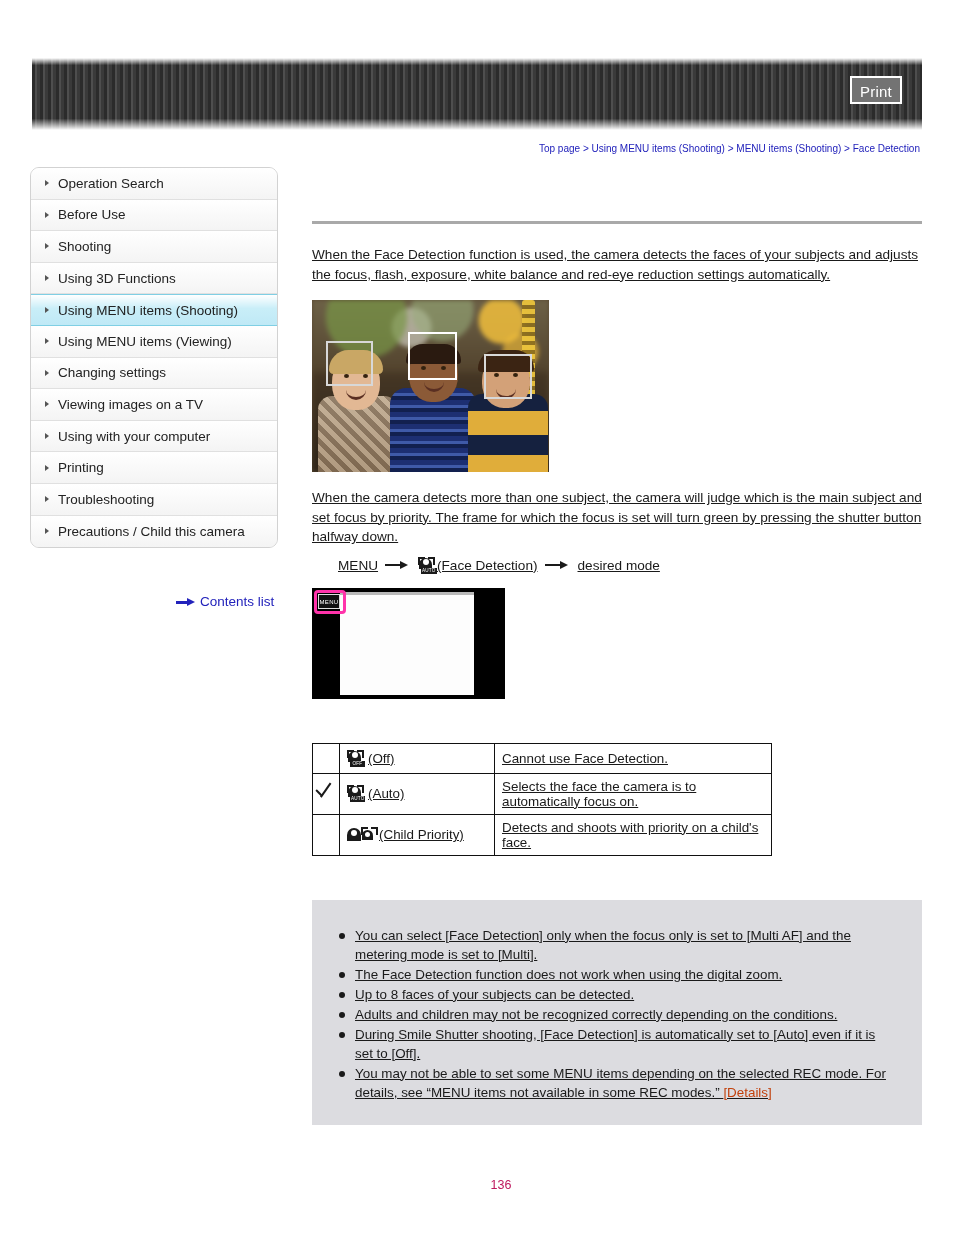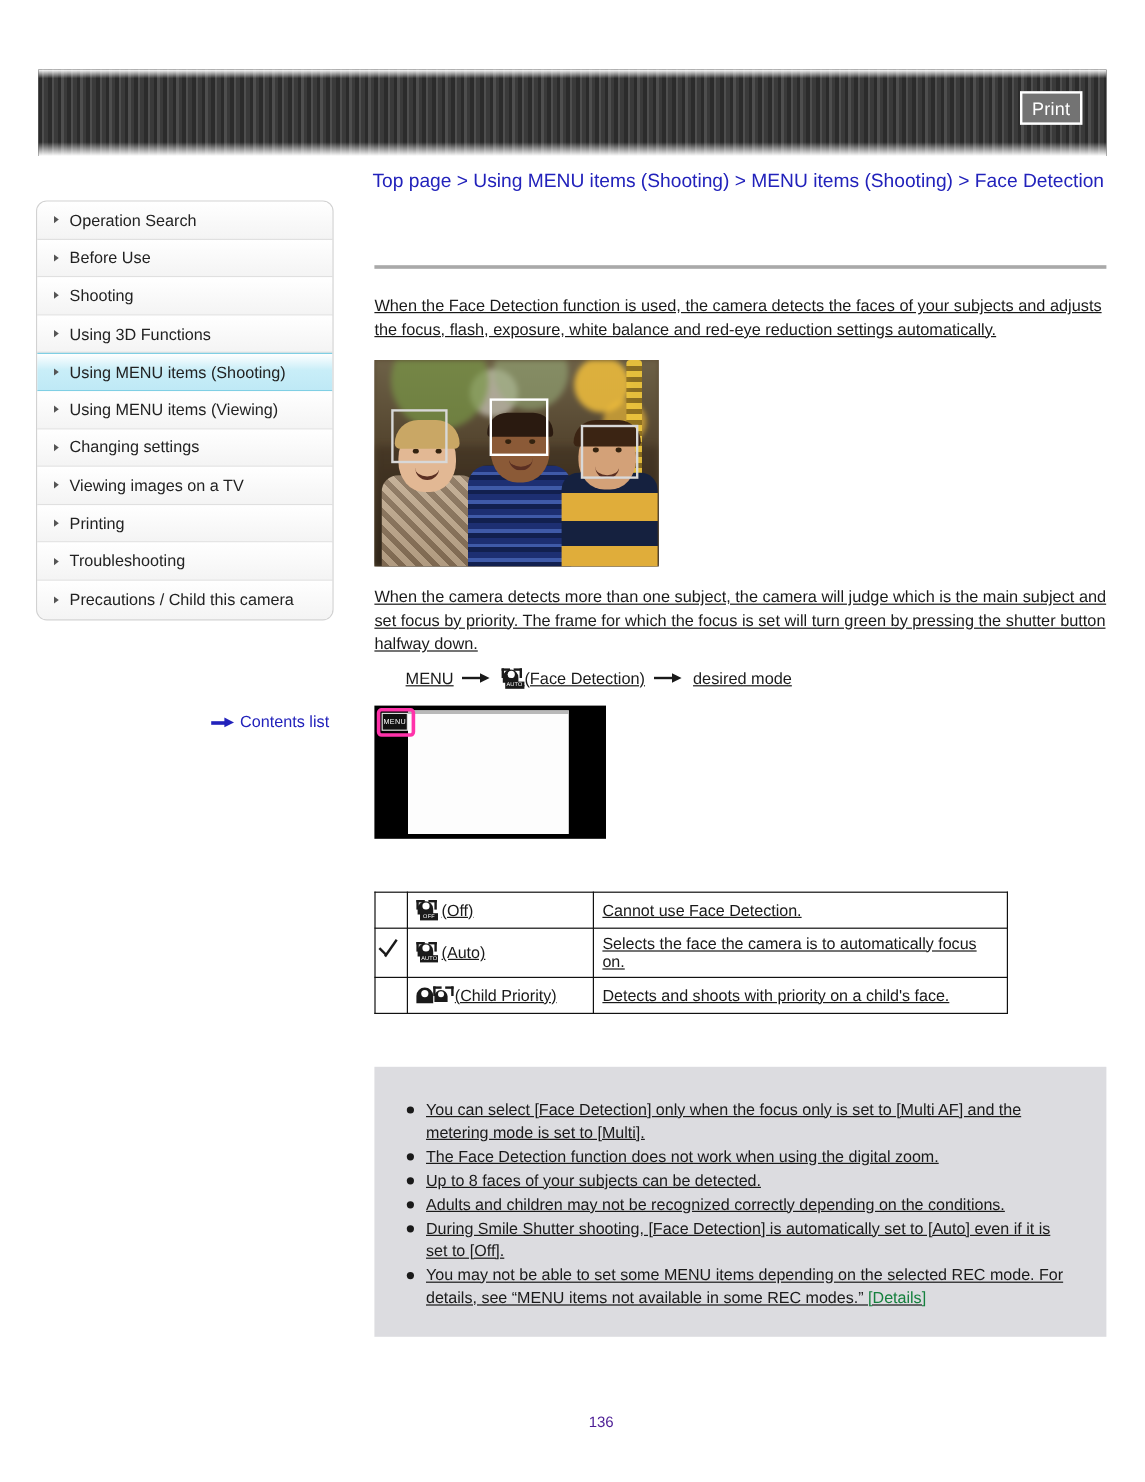--- a/index.html
+++ b/index.html
@@ -54,21 +54,21 @@
     letter-spacing: 0.2px;
     box-sizing: border-box;
     cursor: pointer;
   }
 
   
   .breadcrumb {
     position: absolute;
     right: 34px;
     top: 143px;
-    font-size: 16px;
+    font-size: 10px;
     color: #2222bb;
     white-space: nowrap;
   }
   .breadcrumb a {
     color: #2222bb;
     text-decoration: none;
   }
   .breadcrumb .sep { color: #2222bb; }
 
   
@@ -389,21 +389,21 @@
     width: 32px; height: 24px;
     border: 3px solid #ff33aa;
     border-radius: 4px;
     box-sizing: border-box;
   }
 
   
   .opt-table {
     margin-top: 44px;
     border-collapse: collapse;
-    width: 528px;
+    width: 460px;
     font-size: 13.4px;
   }
   .opt-table td {
     border: 1px solid #111111;
     padding: 5px 7px;
     vertical-align: middle;
     height: 19px;
     color: #1a1a1a;
   }
   .opt-table td.check-col { width: 18px; text-align: center; padding: 2px; }
@@ -446,30 +446,30 @@
     margin-bottom: 1px;
   }
   .notes li::before {
     content: "";
     position: absolute;
     left: 1px; top: 7px;
     width: 6px; height: 6px;
     background: #1a1a1a;
     border-radius: 50%;
   }
-  .notes a { color: #15803d; text-decoration: none; }
+  .notes a { color: #c2410c; text-decoration: none; }
 
   
   .page-number {
     position: absolute;
     left: 0; right: 0;
     top: 1178px;
     text-align: center;
     font-size: 12.5px;
-    color: #4c1d95;
+    color: #be185d;
     padding-left: 48px;
   }
 </style>
 </head>
 <body>
 
 <div class="banner-wrap">
   <div class="banner"></div>
   <div class="print-button">Print</div>
 </div>
@@ -509,20 +509,24 @@
     <span class="nav-arrow"></span>
     <span>Using MENU items (Viewing)</span>
   </div>
   <div class="nav-item">
     <span class="nav-arrow"></span>
     <span>Changing settings</span>
   </div>
   <div class="nav-item">
     <span class="nav-arrow"></span>
     <span>Viewing images on a TV</span>
+  </div>
+  <div class="nav-item">
+    <span class="nav-arrow"></span>
+    <span>Using with your computer</span>
   </div>
   <div class="nav-item">
     <span class="nav-arrow"></span>
     <span>Printing</span>
   </div>
   <div class="nav-item">
     <span class="nav-arrow"></span>
     <span>Troubleshooting</span>
   </div>
   <div class="nav-item">

